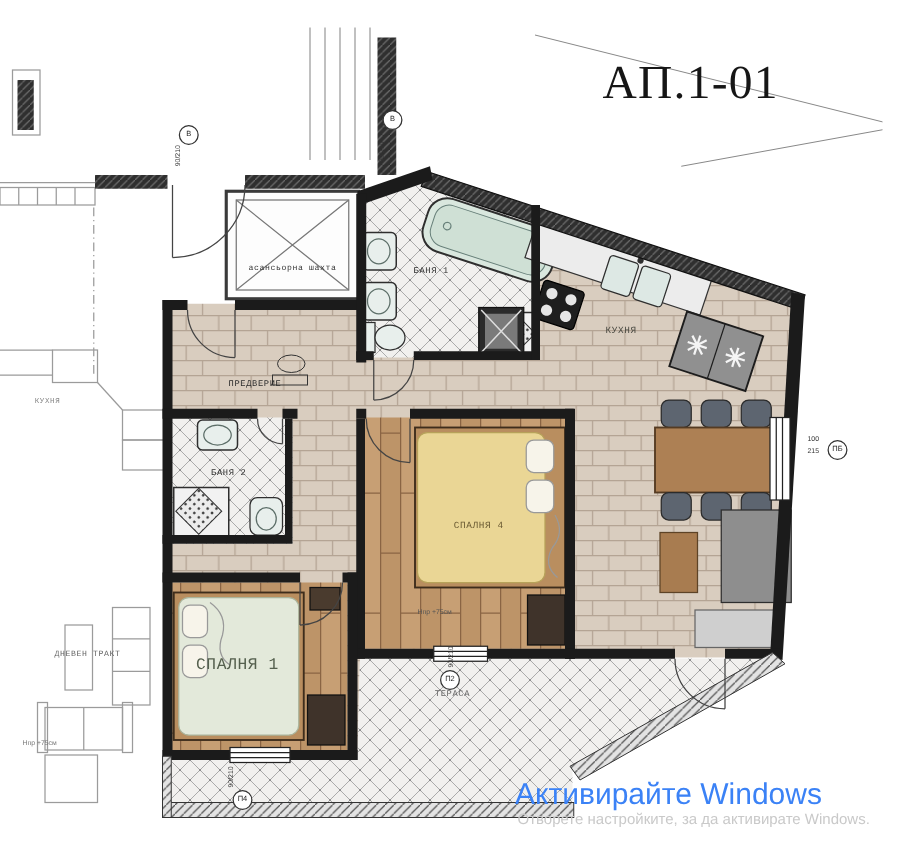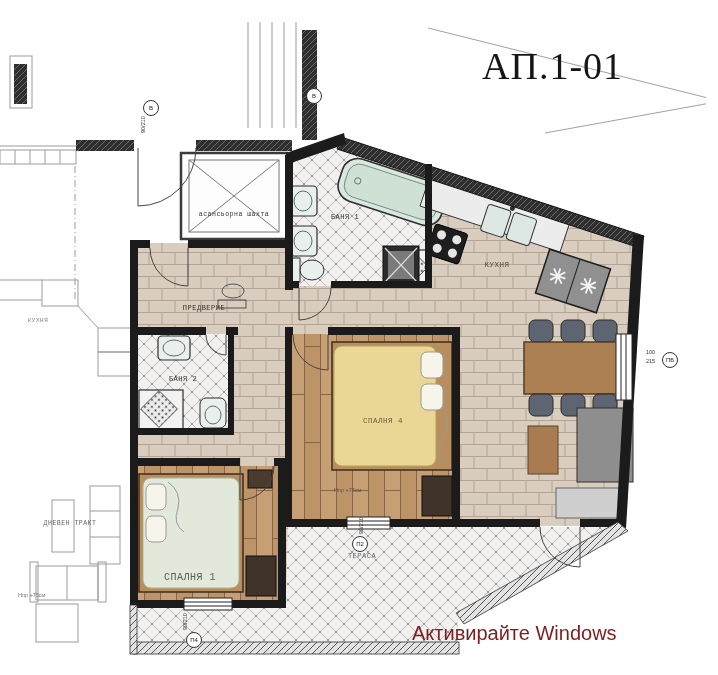--- a/index.html
+++ b/index.html
@@ -10,21 +10,21 @@
        letter-spacing:.5px;font-family:Liberation Mono, monospace;}
   .title{position:absolute;font-family:"Liberation Serif",serif;font-size:38px;color:#161616;
          letter-spacing:1px;}
   .tag{position:absolute;width:14px;height:14px;border:1px solid #333;border-radius:50%;
        background:#fff;font-size:6px;color:#222;display:flex;align-items:center;
        justify-content:center;line-height:1;}
   .dimv{position:absolute;font-size:5.5px;color:#333;transform:rotate(-90deg);
         transform-origin:left top;white-space:nowrap;}
   .dimh{position:absolute;font-size:5.5px;color:#333;white-space:nowrap;}
   .note{position:absolute;font-size:5.5px;color:#555;white-space:nowrap;}
-  .wm1{position:absolute;left:412px;top:622px;font-size:20px;color:#7f1d1d;}
+  .wm1{position:absolute;left:412px;top:622px;font-size:24px;color:#3b82f6;}
   .wm2{position:absolute;left:414px;top:648px;font-size:12px;color:#c9c9c9;}
 </style>
 </head>
 <body>
 
 <div class="canvas">
 
 <svg width="718" height="675" viewBox="0 0 718 675">
   <defs>
     <pattern id="brick" width="26" height="24" patternUnits="userSpaceOnUse">
@@ -266,35 +266,36 @@
 </svg>
 
 <div class="title" style="left:482px;top:44px;">АП.1-01</div>
 
 <div class="lbl" style="left:234px;top:211px;font-size:6.5px;color:#333;">асансьорна шахта</div>
 <div class="lbl" style="left:204px;top:304px;font-size:7px;">ПРЕДВЕРИЕ</div>
 <div class="lbl" style="left:345px;top:213px;font-size:7px;">БАНЯ 1</div>
 <div class="lbl" style="left:183px;top:375px;font-size:7px;">БАНЯ 2</div>
 <div class="lbl" style="left:497px;top:261px;font-size:7.5px;color:#4a4a42;">КУХНЯ</div>
 <div class="lbl" style="left:383px;top:417px;font-size:7.5px;color:#6b5b33;">СПАЛНЯ 4</div>
-<div class="lbl" style="left:190px;top:524px;font-size:10px;color:#55604e;margin-top:48px;">СПАЛНЯ 1</div>
+<div class="lbl" style="left:190px;top:524px;font-size:13px;color:#55604e;">СПАЛНЯ 1</div>
 <div class="lbl" style="left:362px;top:552px;font-size:7px;color:#666;">ТЕРАСА</div>
 <div class="lbl" style="left:38px;top:317px;font-size:6px;color:#888;">КУХНЯ</div>
 <div class="lbl" style="left:70px;top:520px;font-size:6.5px;color:#666;">ДНЕВЕН ТРАКТ</div>
 
 <div class="tag" style="left:143px;top:100px;">В</div>
 <div class="dimv" style="left:140px;top:133px;">90/210</div>
 <div class="tag" style="left:306px;top:88px;">В</div>
 <div class="dimv" style="left:303px;top:130px;">90/210</div>
 <div class="tag" style="left:352px;top:536px;">П2</div>
 <div class="dimv" style="left:358px;top:534px;">90/210</div>
 <div class="tag" style="left:186px;top:632px;">П4</div>
 <div class="dimv" style="left:182px;top:630px;">90/210</div>
 <div class="dimh" style="left:646px;top:349px;">100</div>
 <div class="dimh" style="left:646px;top:358px;">215</div>
 <div class="tag" style="left:662px;top:352px;">ПБ</div>
 
 <div class="note" style="left:334px;top:487px;">Нпр +75см</div>
 <div class="note" style="left:18px;top:592px;color:#777;">Нпр +75см</div>
 
 <div class="wm1">Активирайте Windows</div>
+<div class="wm2">Отворете настройките, за да активирате Windows.</div>
 
 </div>
 
 </body></html>

